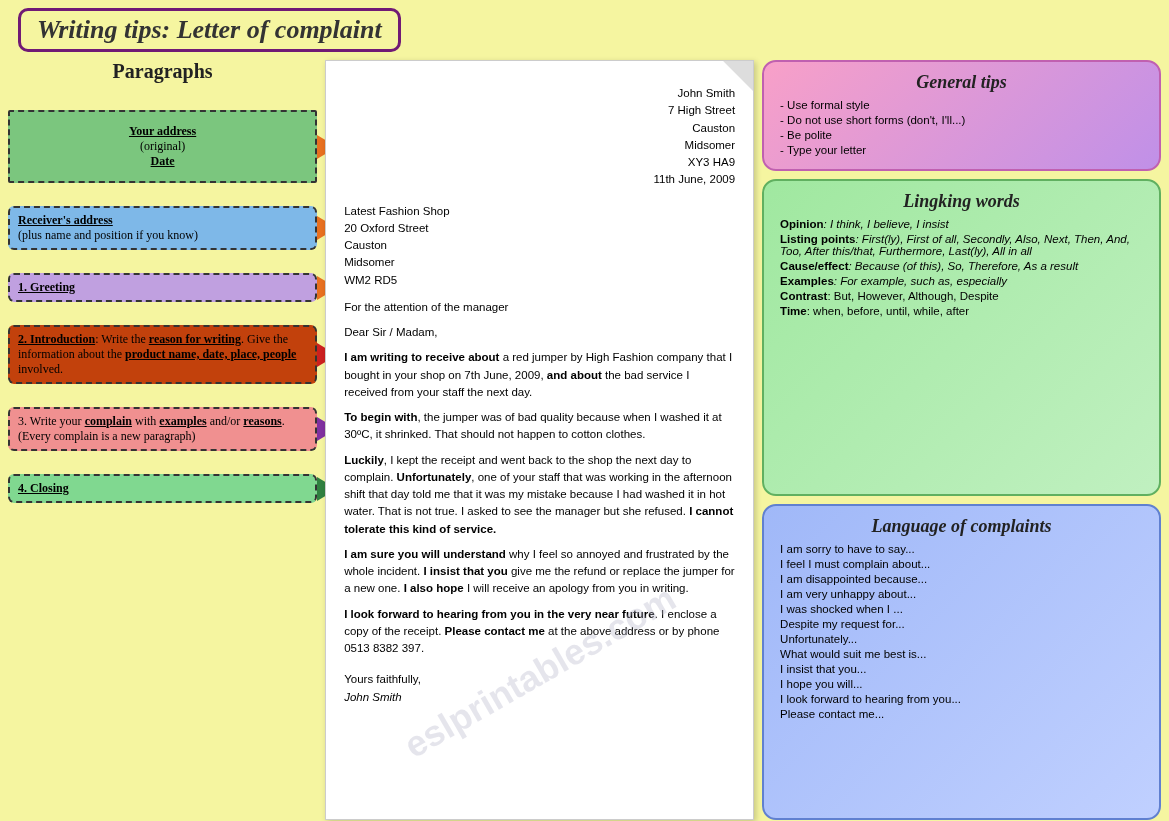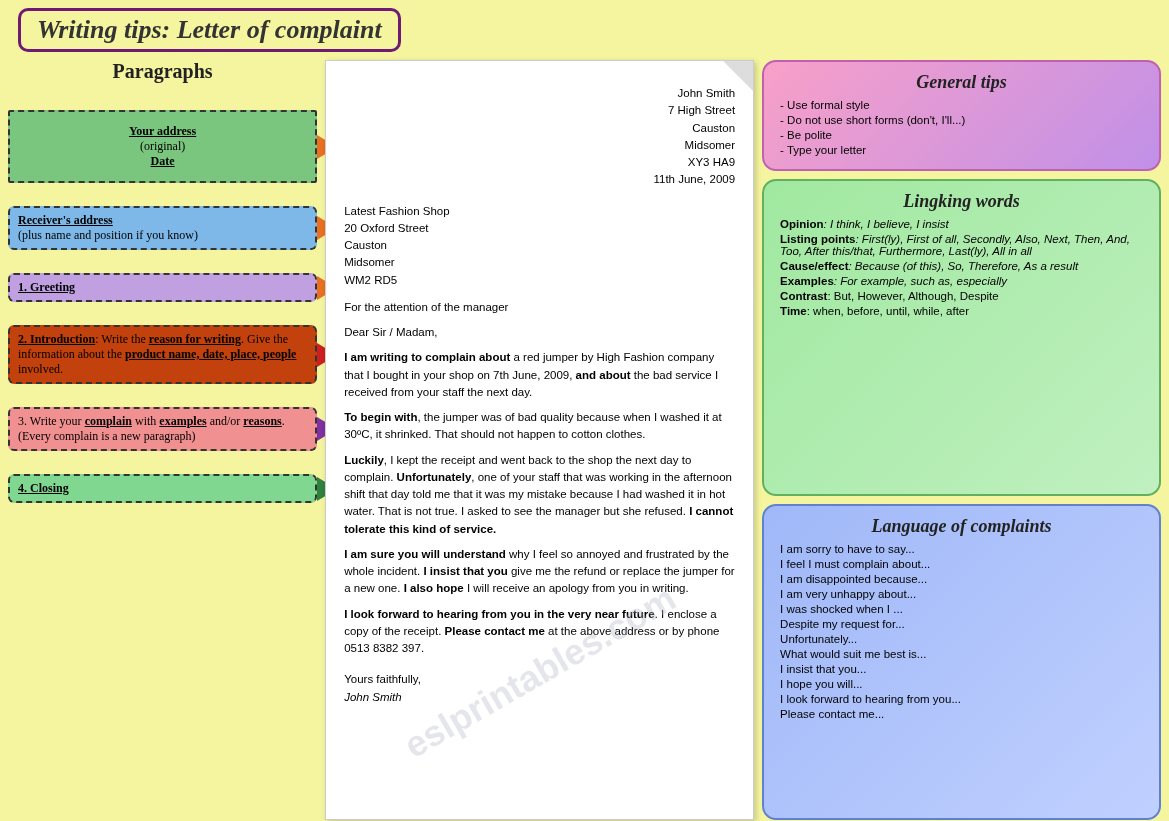--- a/index.html
+++ b/index.html
@@ -223,21 +223,21 @@
       <div>Causton</div>
       <div>Midsomer</div>
       <div>WM2 RD5</div>
     </div>
 
     <div class="letter-para">For the attention of the manager</div>
 
     <div class="salutation">Dear Sir / Madam,</div>
 
     <div class="letter-para">
-      <strong>I am writing to complain about</strong> a red jumper by High Fashion company that I bought in your shop on 7th June, 2009, <strong>and about</strong> the bad service I received from your staff the next day.
+      <strong>I am writing to receive about</strong> a red jumper by High Fashion company that I bought in your shop on 7th June, 2009, <strong>and about</strong> the bad service I received from your staff the next day.
     </div>
 
     <div class="letter-para">
       <strong>To begin with</strong>, the jumper was of bad quality because when I washed it at 30ºC, it shrinked. That should not happen to cotton clothes.
     </div>
 
     <div class="letter-para">
       <strong>Luckily</strong>, I kept the receipt and went back to the shop the next day to complain. <strong>Unfortunately</strong>, one of your staff that was working in the afternoon shift that day told me that it was my mistake because I had washed it in hot water. That is not true. I asked to see the manager but she refused. <strong>I cannot tolerate this kind of service.</strong>
     </div>
 

